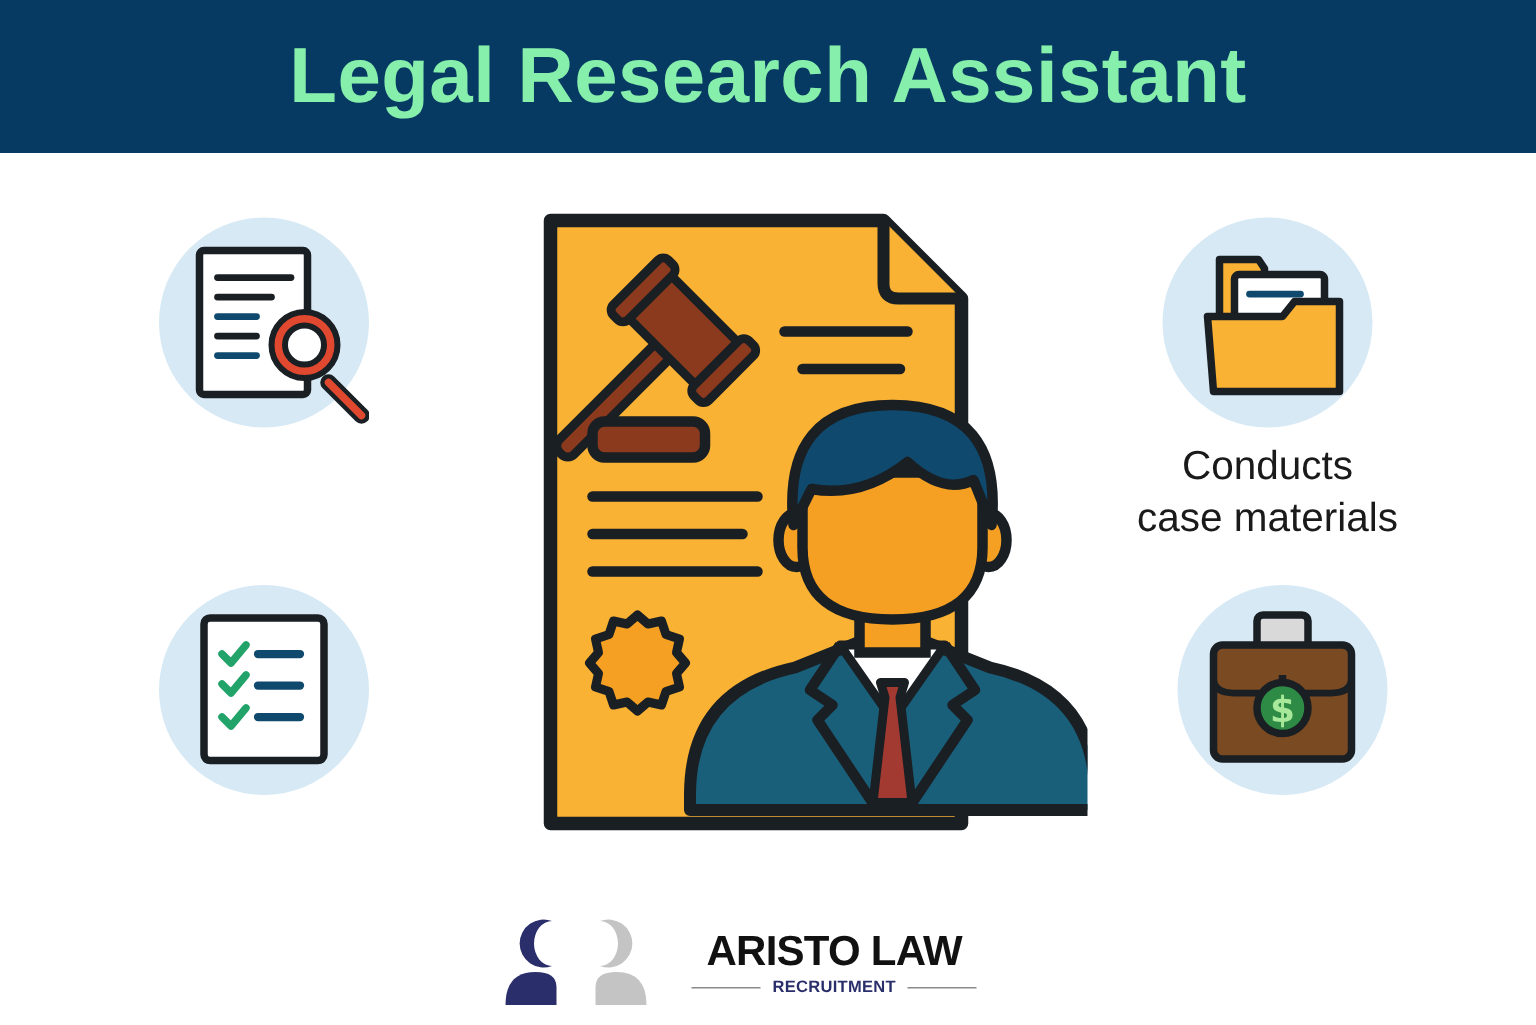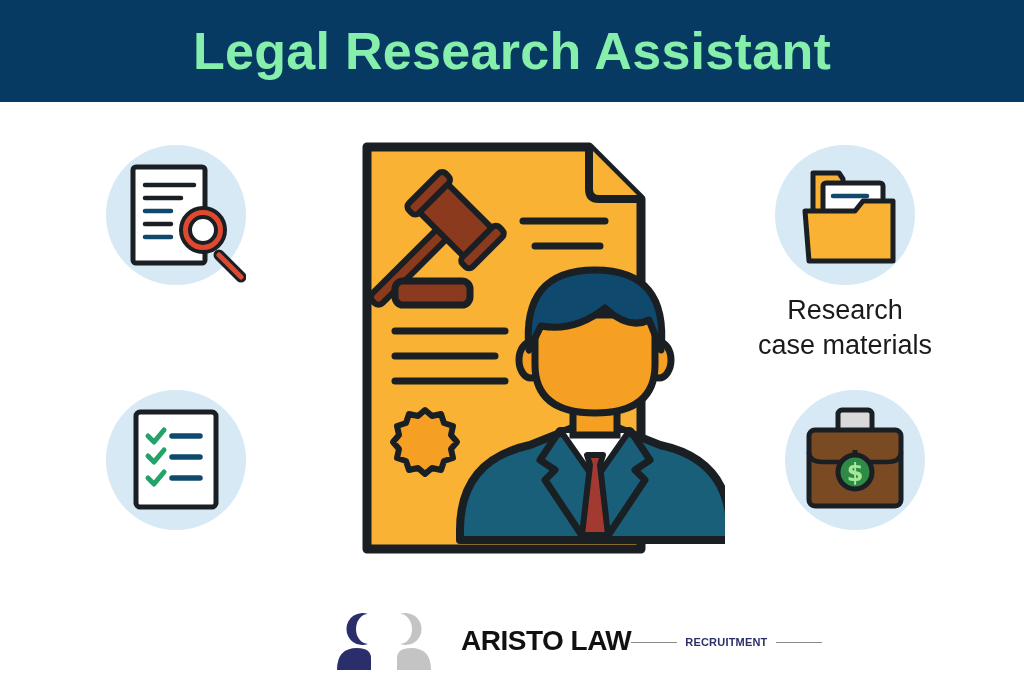--- a/index.html
+++ b/index.html
@@ -15,21 +15,21 @@
   .feature .circle svg { position: absolute; left: 0; top: 0; }
   .feature .label { font-size: 27px; line-height: 35px; color: #1a1a1a; margin-top: 8px; white-space: pre-line; }
   #f1 { left: 36px; top: 145px; width: 280px; }
   #f2 { left: 36px; top: 390px; width: 280px; }
   #f3 { left: 720px; top: 145px; width: 250px; }
   #f4 { left: 705px; top: 390px; width: 300px; }
   #f4 .label { line-height: 36px; margin-top: 4px; }
   .center-illustration { position: absolute; left: 355px; top: 135px; }
   .logo { position: absolute; left: 335px; top: 610px; display: flex; align-items: center; }
   .logo .marks { width: 100px; height: 62px; position: relative; }
-  .logo .brand { margin-left: 26px; display: flex; flex-direction: row; align-items: center; }
+  .logo .brand { margin-left: 26px; display: flex; flex-direction: column; align-items: center; }
   .logo .brand-name { font-size: 28px; font-weight: 700; color: #111111; letter-spacing: -0.5px; }
   .logo .brand-sub { display: flex; align-items: center; margin-top: 2px; }
   .logo .brand-sub .rule { width: 46px; height: 1px; background: #8a8a8a; }
   .logo .brand-sub span { font-size: 11px; font-weight: 700; color: #2a2f6b; margin: 0 8px; letter-spacing: 0.2px; }
 </style>
 </head>
 <body>
 
 <div class="header">
   <h1>Legal Research Assistant</h1>
@@ -68,21 +68,21 @@
 
 <div class="feature" id="f3">
   <div class="circle">
     <svg width="140" height="140" viewBox="0 0 140 140">
       <path d="M38 28 h26 l4 6 v56 h-30 z" fill="#f9b233" stroke="#1a1f24" stroke-width="5" stroke-linejoin="round"></path>
       <rect x="48" y="38" width="60" height="44" rx="3" fill="#ffffff" stroke="#1a1f24" stroke-width="5"></rect>
       <line x1="58" y1="51" x2="92" y2="51" stroke="#0f4a6e" stroke-width="4.5" stroke-linecap="round"></line>
       <path d="M30 66 h50 l8 -10 h30 v60 h-84 z" fill="#f9b233" stroke="#1a1f24" stroke-width="5" stroke-linejoin="round"></path>
     </svg>
   </div>
-  <div class="label">Research
+  <div class="label">Conducts
 case materials</div>
 </div>
 
 <div class="feature" id="f4">
   <div class="circle">
     <svg width="140" height="140" viewBox="0 0 140 140">
       <rect x="53" y="20" width="34" height="22" rx="4" fill="#d9d9d9" stroke="#1a1f24" stroke-width="5"></rect>
       <rect x="24" y="40" width="92" height="76" rx="6" fill="#7a4a22" stroke="#1a1f24" stroke-width="5"></rect>
       <path d="M24 62 q0 10 14 10 h64 q14 0 14 -10" fill="none" stroke="#1a1f24" stroke-width="4.5"></path>
       <line x1="70" y1="60" x2="70" y2="66" stroke="#1a1f24" stroke-width="5"></line>

